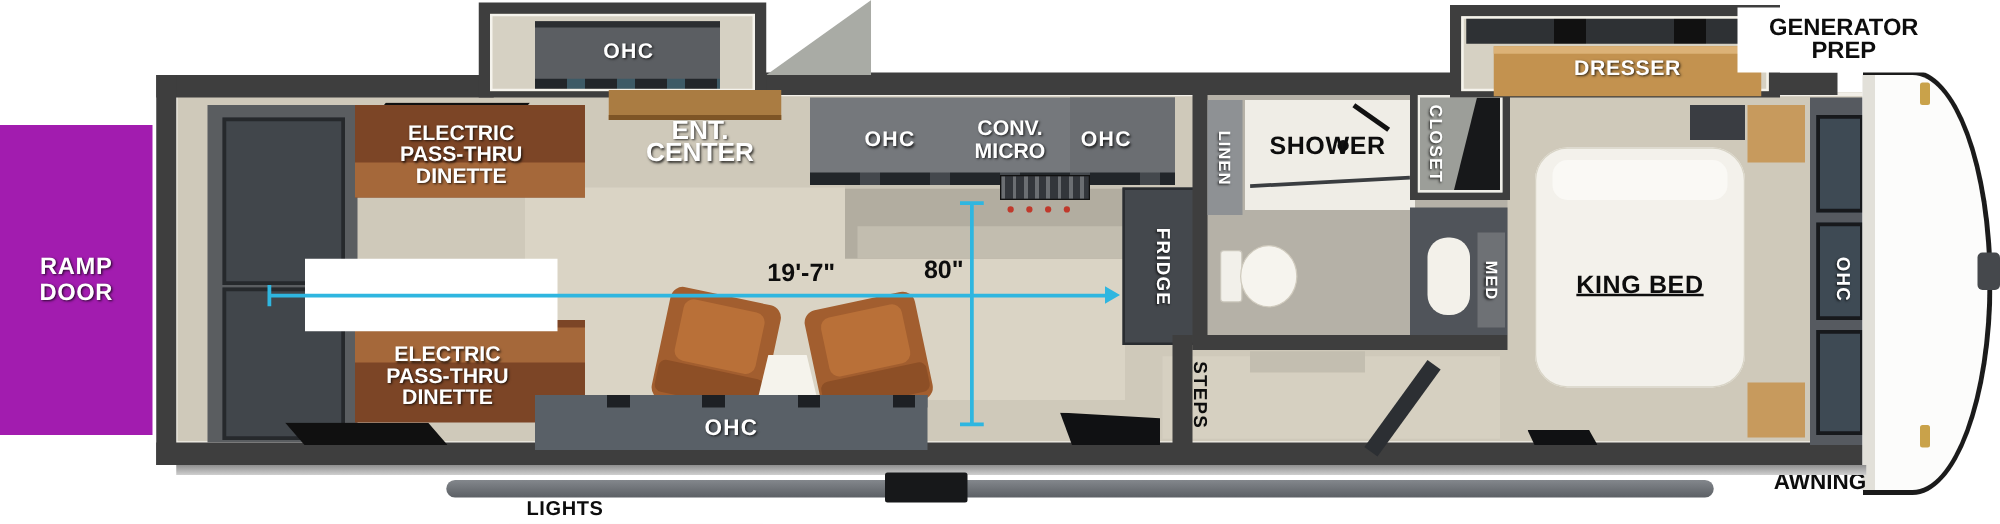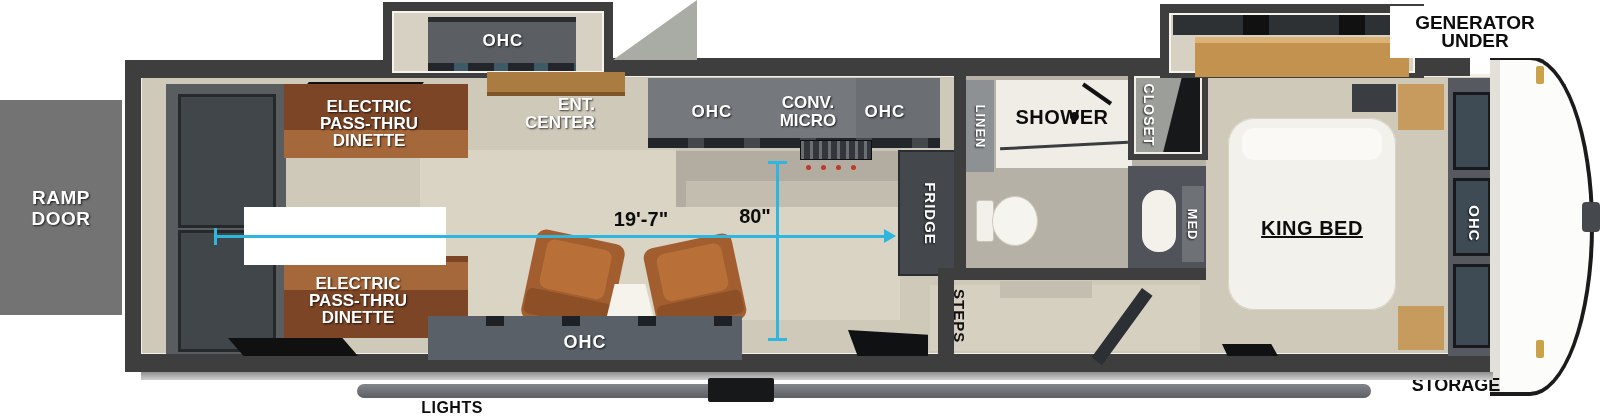--- a/index.html
+++ b/index.html
@@ -12,21 +12,21 @@
   .ctr{display:flex;align-items:center;justify-content:center;text-align:center;}
   .vwrap{display:flex;align-items:center;justify-content:center;}
   .vtext{transform:rotate(90deg);white-space:nowrap;}
   .wall{background:#3e3e3e;}
 </style>
 </head>
 <body>
 
 <div id="canvas">
 
-  <div class="abs ctr" style="left:0;top:100px;width:122px;height:215px;background:#737373;justify-content:center;">
+  <div class="abs ctr" style="left:0;top:100px;width:122px;height:248px;background:#a21caf;justify-content:center;">
     <div class="lblw pre" style="font-size:19px;line-height:21px;letter-spacing:.5px;">RAMP
 DOOR</div>
   </div>
 
   <div class="abs" style="left:139px;top:74px;width:1356px;height:282px;background:#cfc9ba;box-shadow:inset 0 0 0 3px #f2efe8;"></div>
   <div class="abs" style="left:420px;top:150px;width:480px;height:170px;background:#dad4c5;"></div>
   <div class="abs" style="left:930px;top:285px;width:270px;height:66px;background:#d6d0c1;"></div>
 
   <div class="abs wall" style="left:125px;top:60px;width:270px;height:18px;"></div>
   <div class="abs wall" style="left:125px;top:60px;width:16px;height:312px;"></div>
@@ -57,21 +57,21 @@
   <div class="abs" style="left:244px;top:207px;width:202px;height:58px;background:#ffffff;"></div>
 
   <div class="abs" style="left:383px;top:2px;width:230px;height:76px;background:#3e3e3e;padding:0;">
     <div class="abs" style="left:9px;top:9px;width:212px;height:62px;background:#d6d1c3;box-shadow:inset 0 0 0 2px #f5f3ec;">
       <div class="abs" style="left:36px;top:6px;width:148px;height:46px;background:#5b5e62;border-top:5px solid #2b2e31;"></div>
       <div class="abs" style="left:36px;top:52px;width:148px;height:8px;background:repeating-linear-gradient(90deg,#22262a 0 26px,#3d5a66 26px 40px);"></div>
       <div class="abs ctr lblw" style="left:66px;top:16px;width:90px;height:26px;font-size:17px;letter-spacing:1px;">OHC</div>
     </div>
   </div>
   <div class="abs" style="left:487px;top:72px;width:138px;height:20px;background:#aa7c42;border-bottom:4px solid #7e5526;"></div>
-  <div class="abs ctr lblw pre" style="left:505px;top:94px;width:110px;height:40px;font-size:17px;line-height:18px;text-align:right;">ENT.
+  <div class="abs ctr lblw pre" style="left:505px;top:94px;width:110px;height:40px;font-size:21px;line-height:18px;">ENT.
 CENTER</div>
 
   <div class="abs" style="left:528px;top:236px;width:90px;height:92px;background:#a25e2f;border-radius:10px;transform:rotate(12deg);">
     <div class="abs" style="left:12px;top:8px;width:66px;height:50px;background:#b97038;border-radius:8px;"></div>
     <div class="abs" style="left:2px;top:60px;width:86px;height:26px;background:#8d4f26;border-radius:6px;"></div>
   </div>
   <div class="abs" style="left:650px;top:240px;width:90px;height:88px;background:#a25e2f;border-radius:10px;transform:rotate(-12deg);">
     <div class="abs" style="left:12px;top:8px;width:66px;height:48px;background:#b97038;border-radius:8px;"></div>
     <div class="abs" style="left:2px;top:58px;width:86px;height:24px;background:#8d4f26;border-radius:6px;"></div>
   </div>
@@ -145,20 +145,21 @@
   <div class="abs vwrap" style="left:946px;top:284px;width:26px;height:64px;">
     <div class="vtext lblb" style="font-size:15px;letter-spacing:1px;">STEPS</div>
   </div>
   <div class="abs" style="left:1142px;top:288px;width:13px;height:86px;background:#2c2f33;transform:rotate(36deg);transform-origin:top left;"></div>
   <div class="abs" style="left:848px;top:330px;width:80px;height:26px;background:#101113;clip-path:polygon(0 0,100% 18%,100% 100%,12% 100%);"></div>
 
   <div class="abs" style="left:1160px;top:4px;width:264px;height:74px;background:#3e3e3e;">
     <div class="abs" style="left:9px;top:9px;width:246px;height:60px;background:#d6d1c3;box-shadow:inset 0 0 0 2px #f5f3ec;">
       <div class="abs" style="left:4px;top:2px;width:238px;height:20px;background:repeating-linear-gradient(90deg,#2e3134 0 70px,#111 70px 96px);"></div>
       <div class="abs" style="left:26px;top:24px;width:214px;height:34px;background:#c3924f;border-top:6px solid #dcb277;"></div>
+      <div class="abs ctr lblw" style="left:46px;top:28px;width:174px;height:26px;font-size:17px;letter-spacing:.5px;">DRESSER</div>
     </div>
   </div>
 
   <div class="abs" style="left:1228px;top:118px;width:168px;height:192px;background:#f3f1eb;border-radius:26px;box-shadow:inset 0 0 0 1px #d8d4c6;">
     <div class="abs" style="left:14px;top:10px;width:140px;height:32px;background:#faf9f5;border-radius:12px;"></div>
   </div>
   <div class="abs ctr lblb" style="left:1252px;top:216px;width:120px;height:24px;font-size:20px;letter-spacing:.5px;text-decoration:underline;">KING BED</div>
   <div class="abs" style="left:1398px;top:84px;width:46px;height:46px;background:#c79a5d;"></div>
   <div class="abs" style="left:1352px;top:84px;width:44px;height:28px;background:#3a3d42;"></div>
   <div class="abs" style="left:1398px;top:306px;width:46px;height:44px;background:#c79a5d;"></div>
@@ -176,24 +177,24 @@
   <div class="abs" style="left:1490px;top:56px;width:100px;height:332px;background:#fcfcfb;border:4px solid #1b1b1b;border-left:none;
               border-radius:0 64px 64px 0 / 0 170px 170px 0;">
     <div class="abs" style="left:0;top:0;width:10px;height:100%;background:#e2e0d9;"></div>
   </div>
   <div class="abs" style="left:1536px;top:66px;width:8px;height:18px;background:#c9a24a;border-radius:2px;"></div>
   <div class="abs" style="left:1536px;top:340px;width:8px;height:18px;background:#c9a24a;border-radius:2px;"></div>
   <div class="abs" style="left:1582px;top:202px;width:18px;height:30px;background:#45484c;border-radius:4px;"></div>
 
   <div class="abs ctr" style="left:1390px;top:6px;width:170px;height:52px;background:#ffffff;">
     <div class="lblb pre" style="font-size:19px;line-height:18px;text-align:center;">GENERATOR
-UNDER</div>
-  </div>
-
-  <div class="abs ctr lblb" style="left:1408px;top:376px;width:96px;height:20px;font-size:18px;">STORAGE</div>
+PREP</div>
+  </div>
+
+  <div class="abs ctr lblb" style="left:1408px;top:376px;width:96px;height:20px;font-size:18px;">AWNING</div>
 
   <div class="abs" style="left:141px;top:372px;width:1352px;height:8px;background:linear-gradient(#8f8f8f,#cfcfcf);"></div>
   <div class="abs" style="left:357px;top:384px;width:1014px;height:14px;border-radius:8px;
               background:linear-gradient(#83878c,#6b6f74 60%,#5c6065);"></div>
   <div class="abs" style="left:708px;top:378px;width:66px;height:24px;background:#17181a;border-radius:2px;"></div>
   <div class="abs ctr lblb" style="left:412px;top:399px;width:80px;height:18px;font-size:16px;letter-spacing:.5px;">LIGHTS</div>
 
   <div class="abs" style="left:216px;top:235px;width:672px;height:3px;background:#2fb6e0;"></div>
   <div class="abs" style="left:214px;top:228px;width:3px;height:17px;background:#2fb6e0;"></div>
   <div class="abs" style="left:884px;top:229px;width:0;height:0;border-left:12px solid #2fb6e0;border-top:7px solid transparent;border-bottom:7px solid transparent;"></div>

